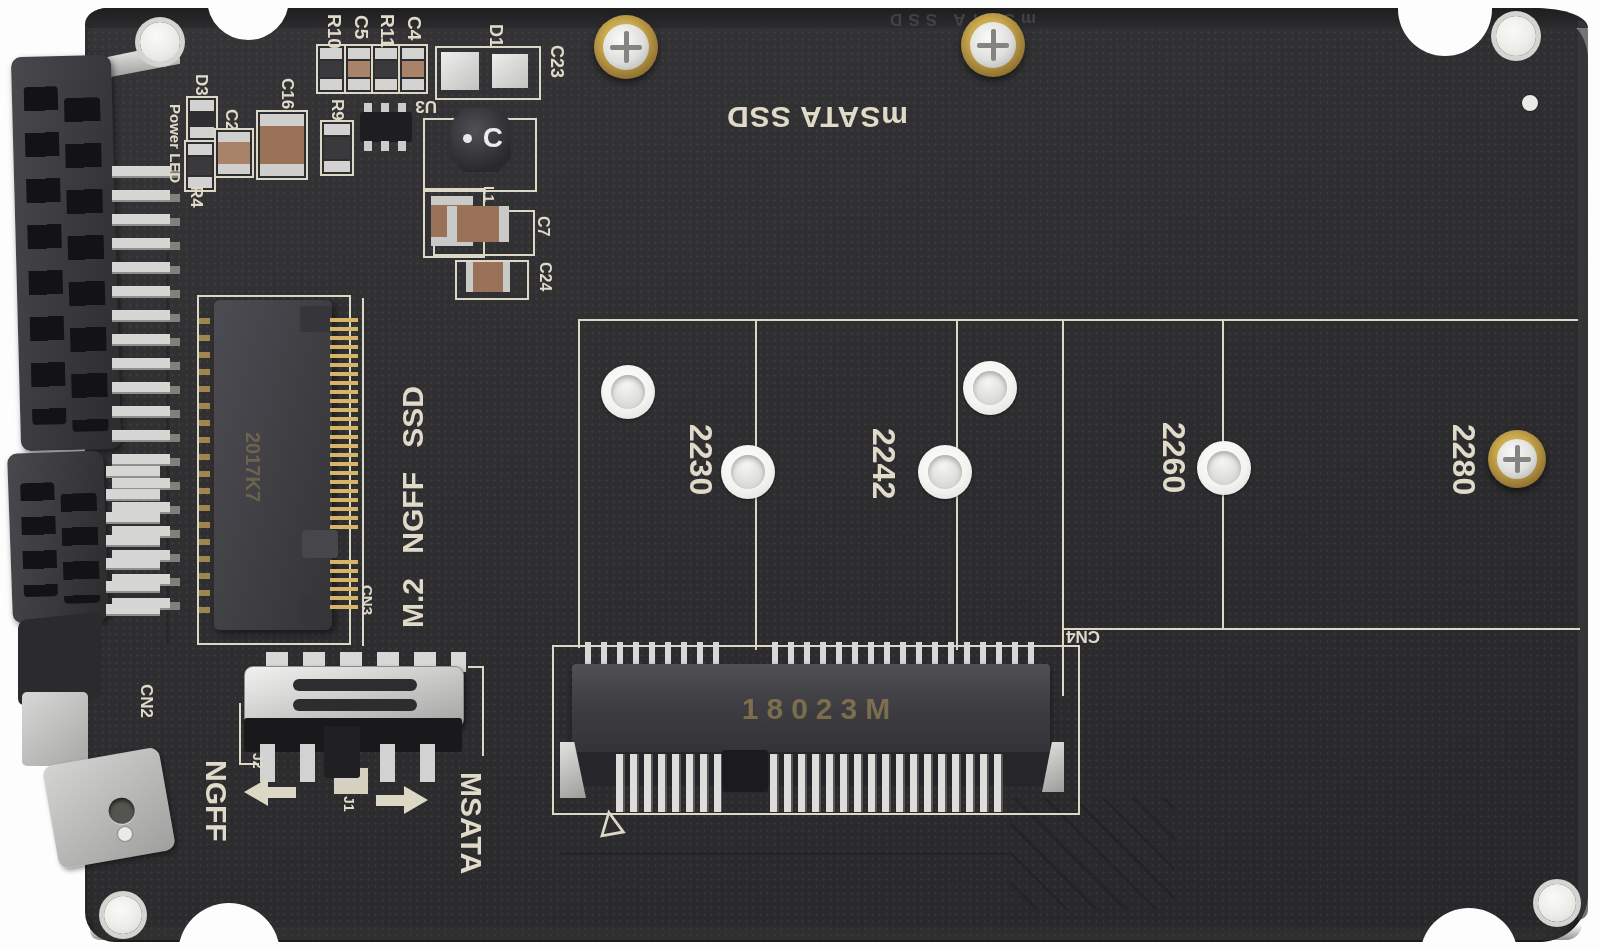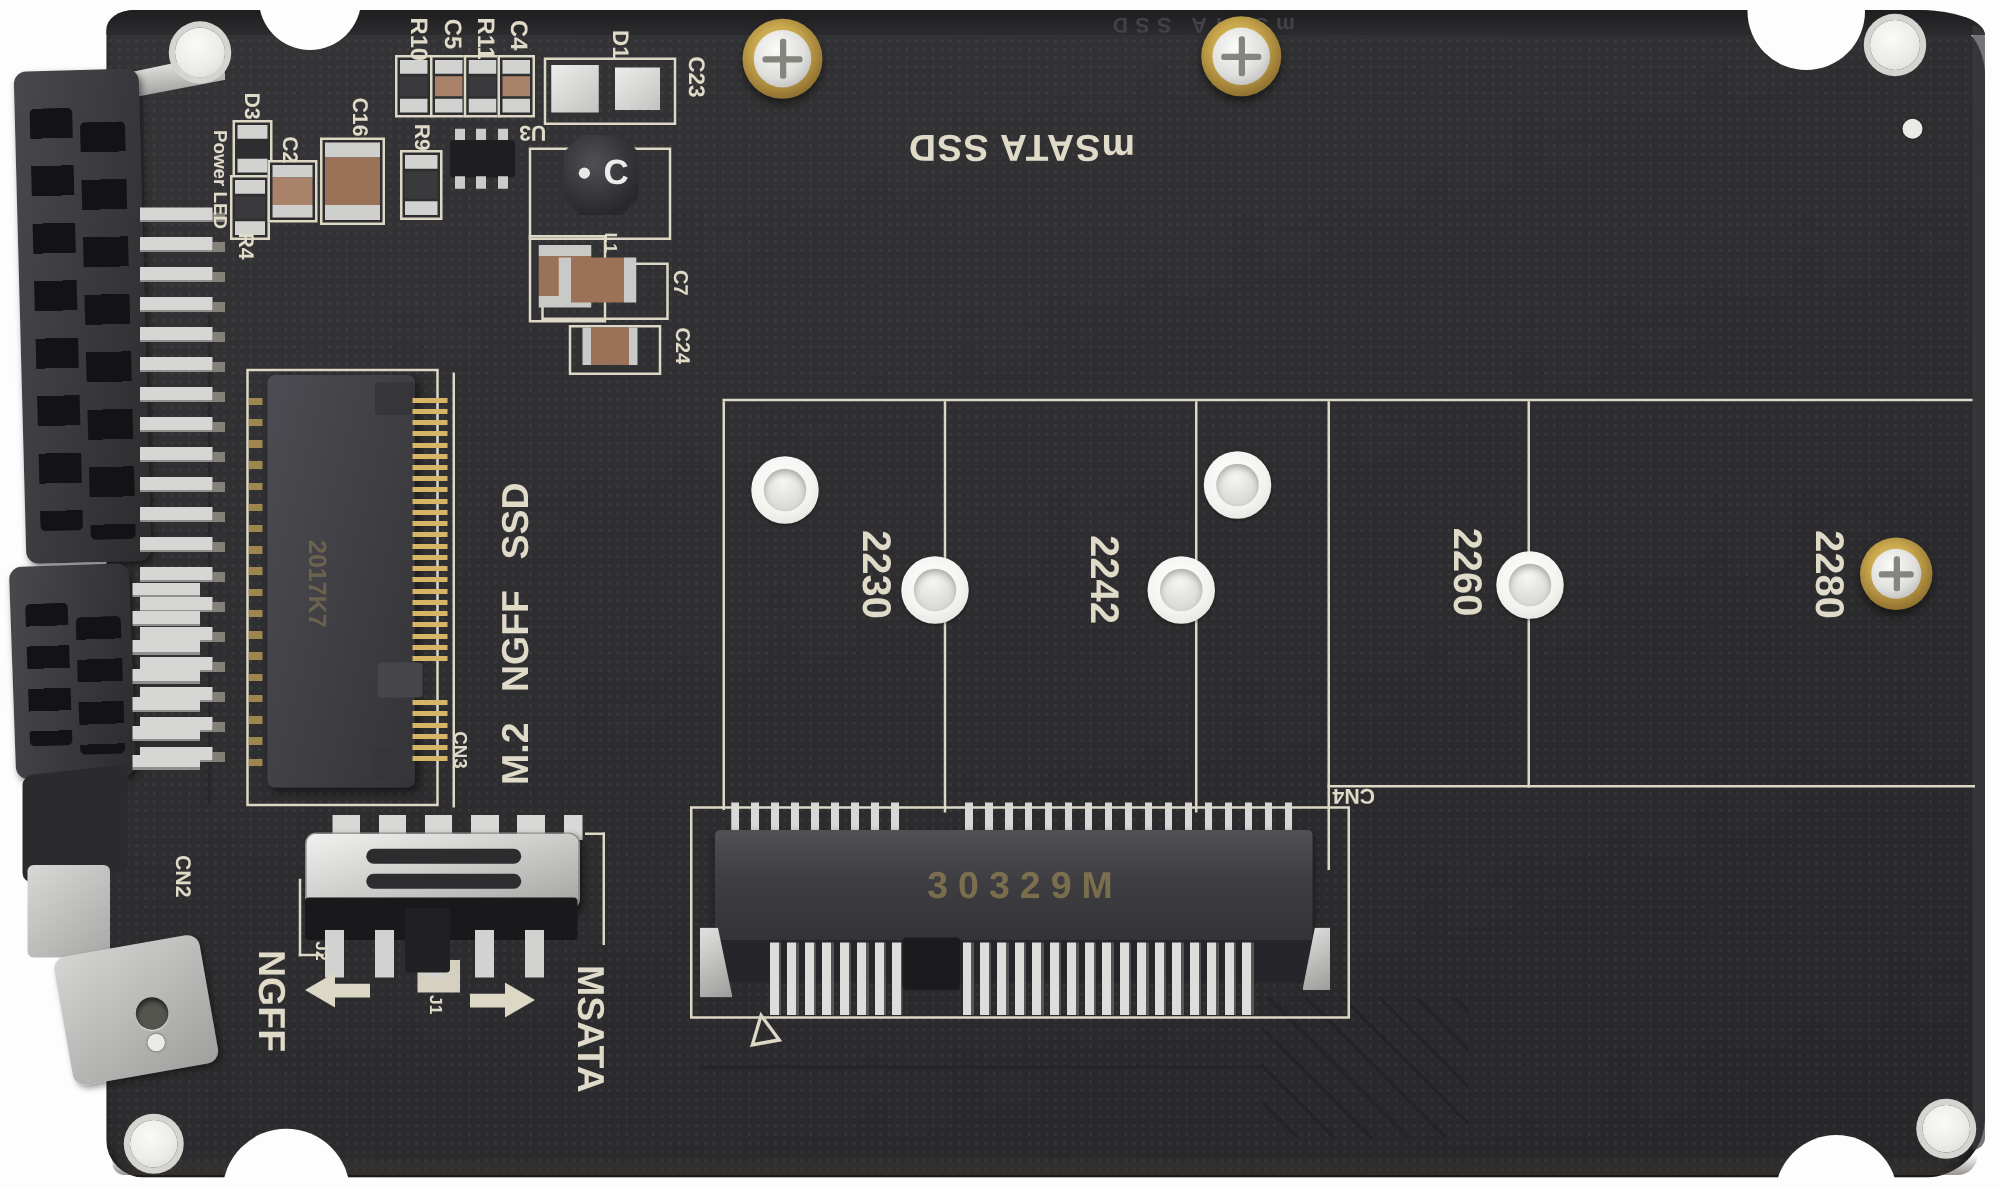--- a/index.html
+++ b/index.html
@@ -298,21 +298,21 @@
   <div class="abs" id="cn3-tab-t"></div>
   <div class="abs" id="cn3-tab-b"></div>
   <div class="abs" id="cn3-pins-a"></div>
   <div class="abs" id="cn3-key"></div>
   <div class="abs" id="cn3-pins-b"></div>
   <div class="abs lab rt90" id="mark-2017">2017K7</div>
 
   <div class="abs" id="cn4-pins-tl"></div>
   <div class="abs" id="cn4-pins-tr"></div>
   <div class="abs" id="cn4-body"></div>
-  <div class="abs" id="mark-20212m">30329M</div>
+  <div class="abs" id="mark-20212m">18023M</div>
   <div class="abs" id="cn4-base"></div>
   <div class="abs" id="cn4-pins-bl"></div>
   <div class="abs" id="cn4-pins-br"></div>
   <div class="abs" id="cn4-post"></div>
   <div class="abs clip" id="cn4-clip-l"></div>
   <div class="abs clip" id="cn4-clip-r"></div>
   <div class="abs lab" id="l-pin1">△</div>
 
   <div class="abs" id="sw-pads"></div>
   <div class="abs" id="sw-metal">

